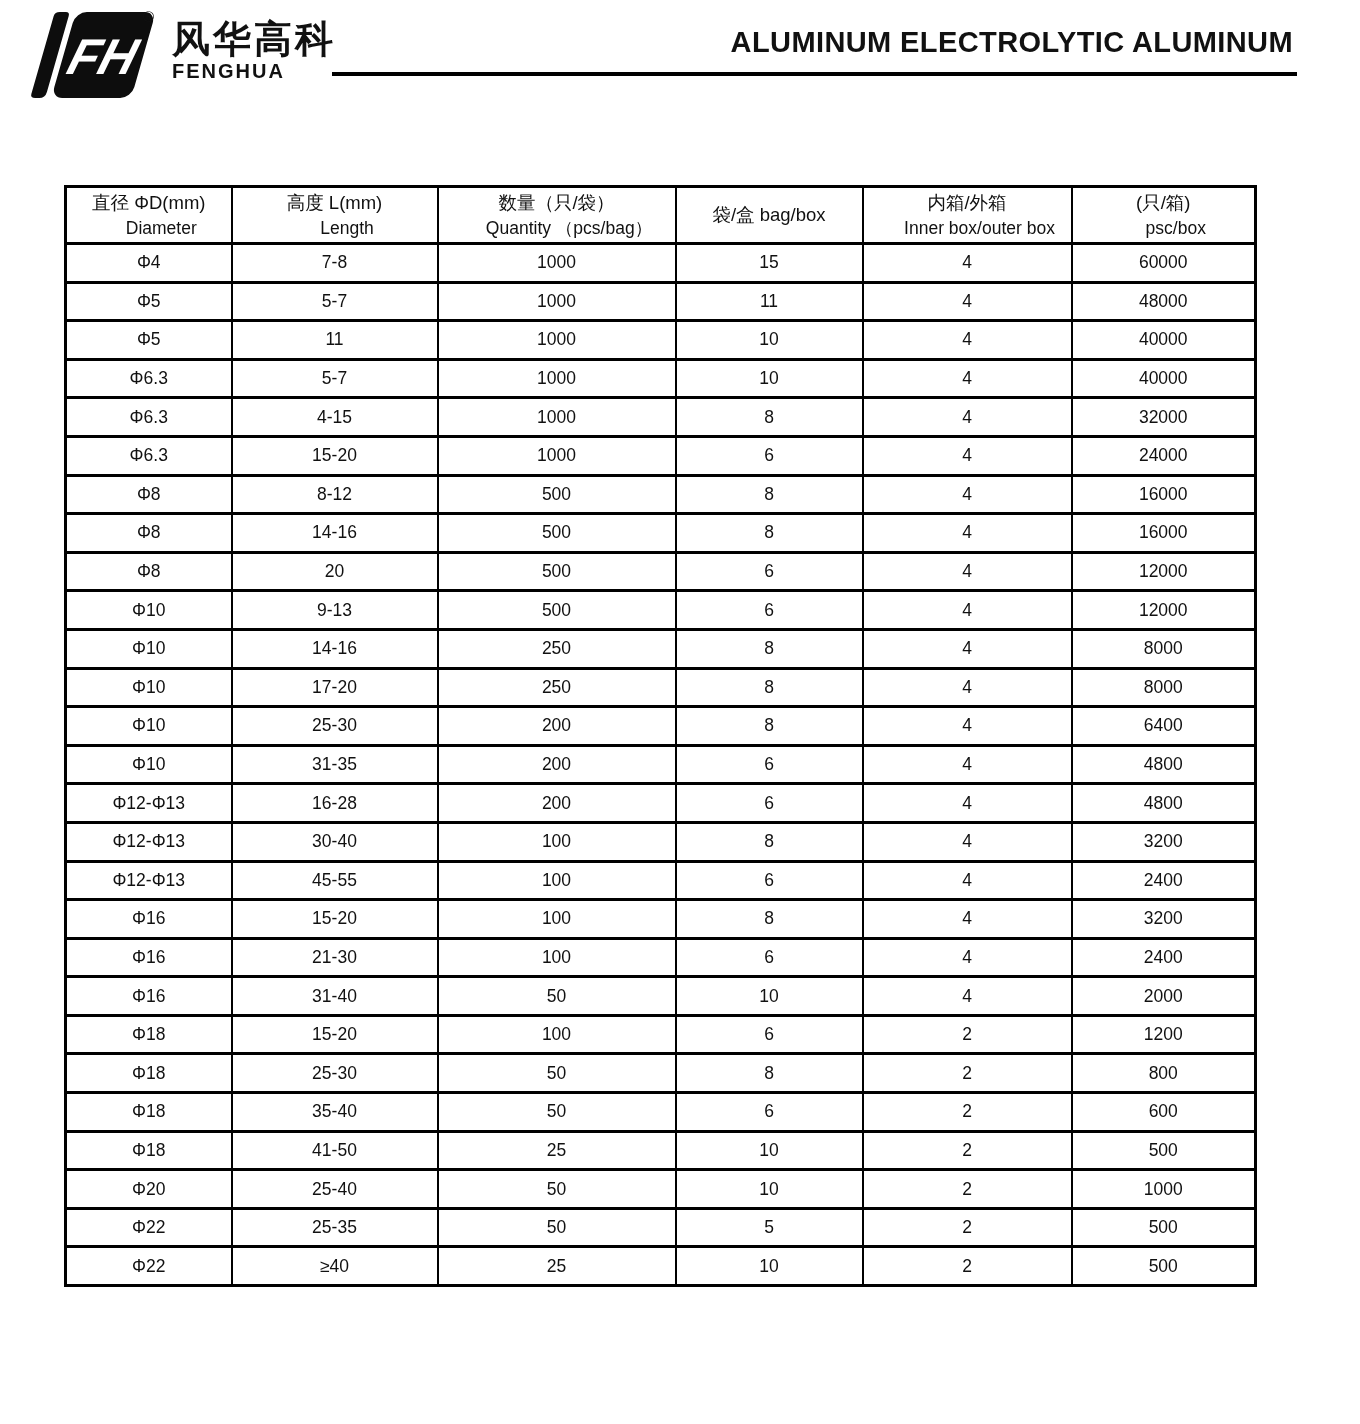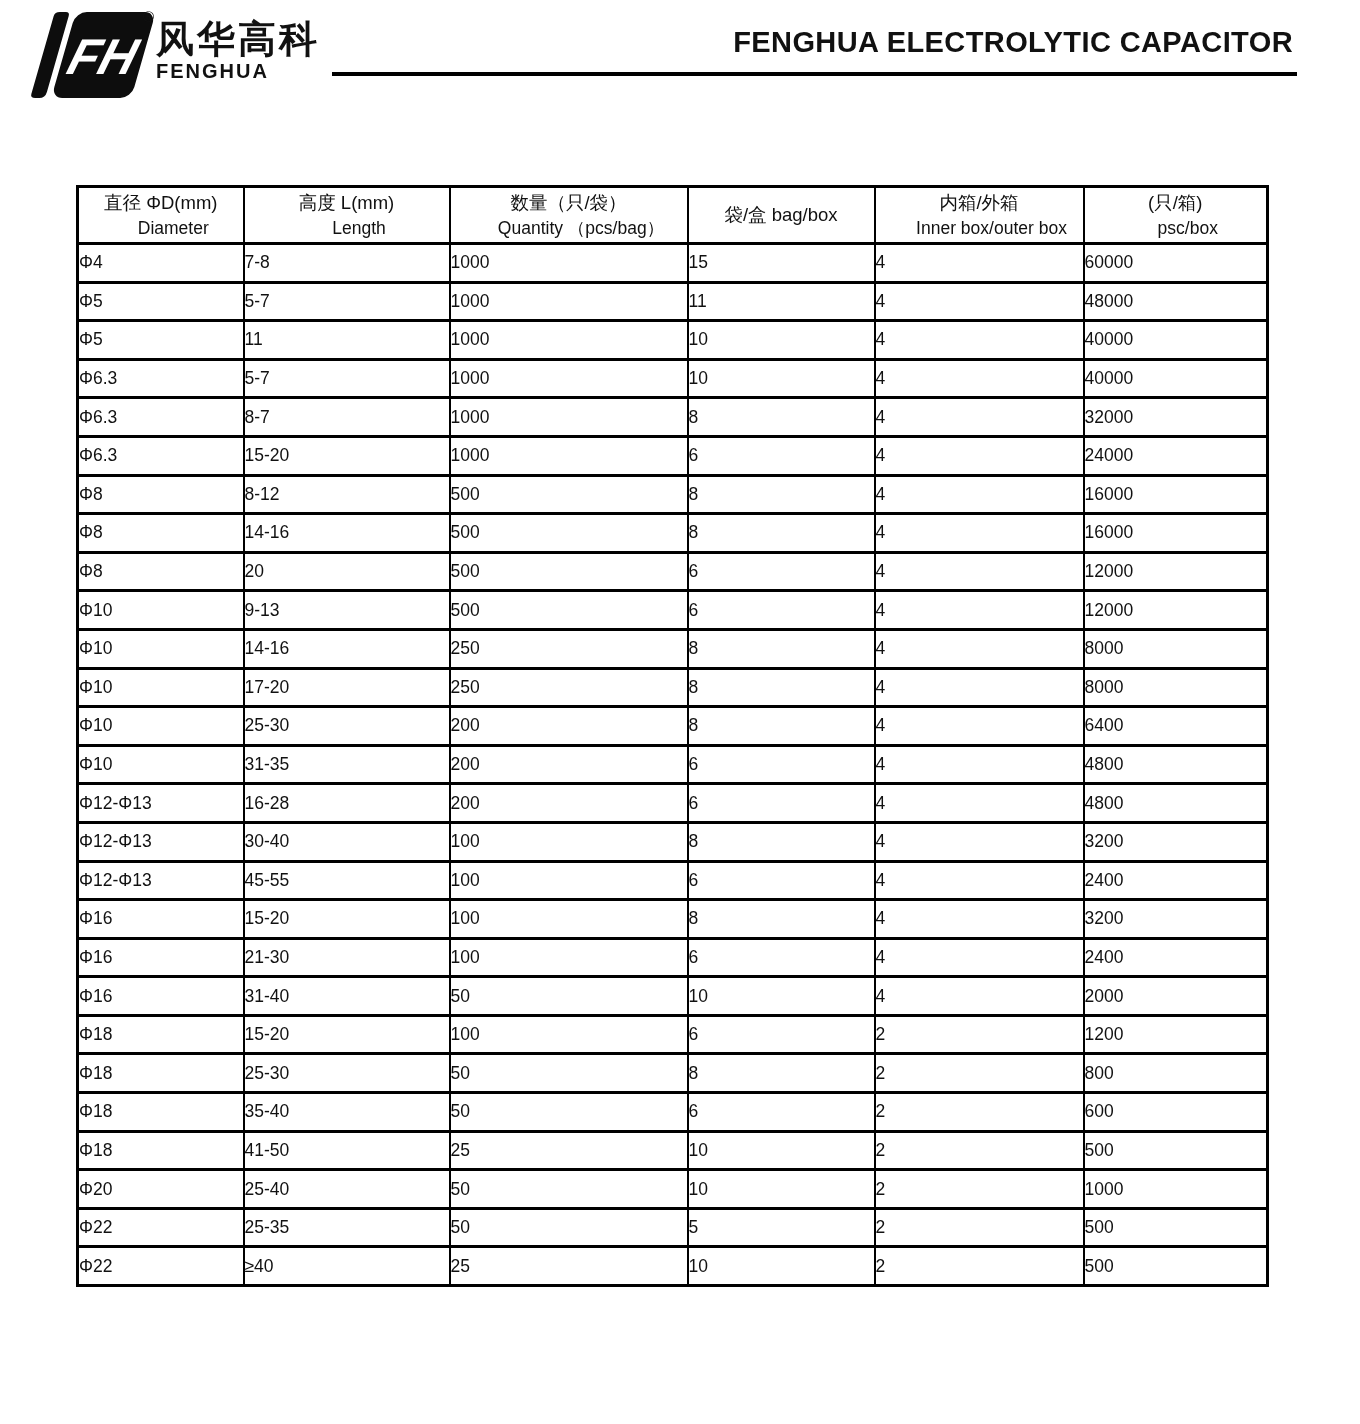--- a/index.html
+++ b/index.html
@@ -14,39 +14,39 @@
   }
 
   
   .brand { position:absolute; left:28px; top:8px; display:flex; align-items:flex-start; }
   .emblem { position:relative; width:128px; height:96px; }
   .emblem svg { display:block; }
   .reg {
     position:absolute; right:2px; top:0px;
     font-size:15px; color:#111; font-weight:400;
   }
-  .brand-names { margin-left:0; padding-top:12px; }
+  .brand-names { margin-left:16px; padding-top:12px; }
   .brand-zh { font-size:38px; font-weight:700; letter-spacing:3px; line-height:1.0; white-space:nowrap; }
   .brand-en { font-size:20px; font-weight:600; letter-spacing:2px; margin-top:2px; }
 
   .title-wrap { position:absolute; left:332px; top:26px; width:965px; text-align:right; }
   .doc-title { font-size:29px; font-weight:700; letter-spacing:0.4px; padding-right:4px; white-space:nowrap; }
   .rule { height:4px; background:#000; margin-top:13px; }
 
   
   .section-title { position:absolute; left:60px; top:144px; font-size:23px; white-space:nowrap; }
   .star { font-size:17px; vertical-align:9px; margin-right:12px; }
   .sec-zh { letter-spacing:2px; }
   .sec-en { margin-left:26px; }
 
   
   table.pack-table {
-    position:absolute; left:76px; top:185px; width:1190px;
+    position:absolute; left:64px; top:185px; width:1190px;
     border-collapse:collapse; table-layout:fixed;
-    border:3px solid #000; 
+    border:3px solid #000; text-align:center;
   }
   .pack-table th, .pack-table td {
     border:2px solid #000;
     border-top-width:3px; border-bottom-width:3px;
     padding:0;
     font-weight:400;
     color:#111;
   }
   .pack-table thead th { height:57px; vertical-align:middle; }
   .th-zh { font-size:18.5px; line-height:1.45; }
@@ -69,21 +69,21 @@
       </svg>
       <span class="reg">®</span>
     </div>
     <div class="brand-names">
       <div class="brand-zh">风华高科</div>
       <div class="brand-en">FENGHUA</div>
     </div>
   </div>
 
   <div class="title-wrap">
-    <div class="doc-title">FENGHUA ELECTROLYTIC CAPACITOR</div>
+    <div class="doc-title">ALUMINUM ELECTROLYTIC ALUMINUM</div>
     <div class="rule"></div>
   </div>
 
 
   <table class="pack-table">
     <colgroup>
       <col style="width:166px">
         <col style="width:206px">
         <col style="width:238px">
       <col style="width:187px">
@@ -145,21 +145,21 @@
         <tr>
           <td>Φ6.3</td>
           <td>5-7</td>
           <td>1000</td>
           <td>10</td>
           <td>4</td>
           <td>40000</td>
         </tr>
         <tr>
           <td>Φ6.3</td>
-          <td>8-7</td>
+          <td>4-15</td>
           <td>1000</td>
           <td>8</td>
           <td>4</td>
           <td>32000</td>
         </tr>
         <tr>
           <td>Φ6.3</td>
           <td>15-20</td>
           <td>1000</td>
           <td>6</td>

